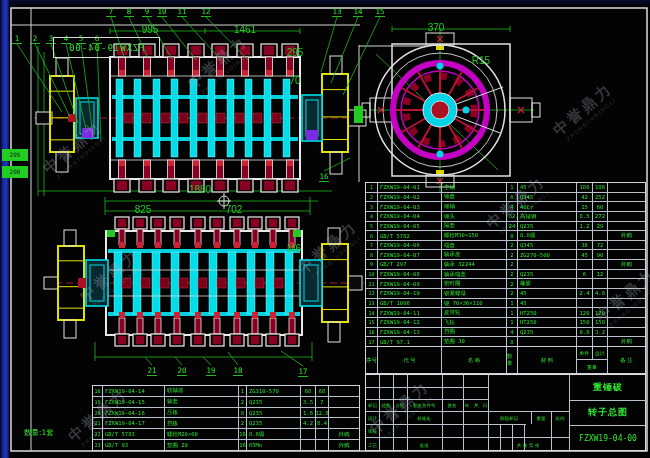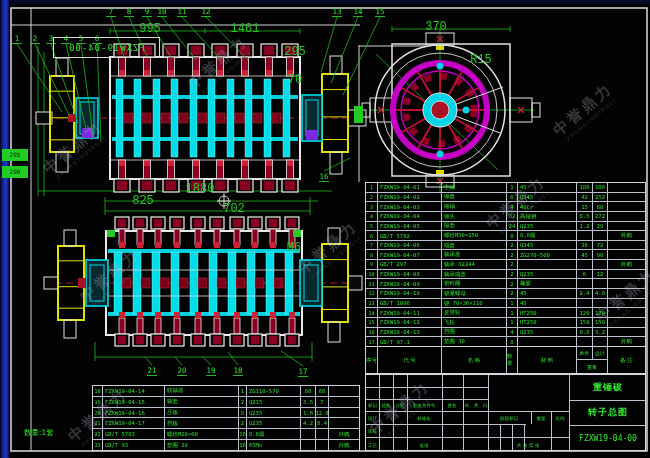--- a/index.html
+++ b/index.html
@@ -50,22 +50,22 @@
   .tbl-lab{position:absolute;transform:translate(-50%,-50%);color:#2ee32e;font-size:4.5px;white-space:nowrap;}
   .tbl-big{position:absolute;transform:translate(-50%,-50%);color:#30e930;font-size:9px;font-weight:bold;
            white-space:nowrap;letter-spacing:1px;}
   .tbl-num{position:absolute;transform:translate(-50%,-50%);color:#30e930;font-size:8px;
            font-family:"DejaVu Sans Mono",monospace;white-space:nowrap;}
   
   #mirrorbox{left:53px;top:37px;width:107px;height:21px;border:1.5px solid #d9d9d9;box-sizing:border-box;
       display:flex;align-items:center;justify-content:center;}
   #mirrorbox span{color:#2ee32e;font-size:9px;font-family:"DejaVu Sans Mono",monospace;
       transform:scaleX(-1);letter-spacing:1px;}
-  .dim{position:absolute;transform:translate(-50%,-50%);color:#27c827;font-size:12px;
-       font-family:Liberation Mono, monospace;white-space:nowrap;}
+  .dim{position:absolute;transform:translate(-50%,-50%);color:#27c827;font-size:10px;
+       font-family:Liberation Sans, sans-serif;white-space:nowrap;}
 </style>
 </head>
 <body>
 
 <div id="canvas">
 
   <div id="edge-top" class="abs"></div>
   <div id="edge-left" class="abs"></div>
 
   <svg class="abs" width="650" height="458" style="left:0;top:0">
@@ -746,21 +746,21 @@
   <div class="abs gtxt" style="left:24px;top:428px;font-size:7.5px">数量:1套</div>
 
   <div class="abs gtag" style="left:2px;top:149px;width:26px;height:12px">295</div>
   <div class="abs gtag" style="left:2px;top:166px;width:26px;height:12px">290</div>
   <div class="abs gtag" style="left:354px;top:106px;width:9px;height:17px"></div>
 
   <div id="dims">
       <span class="dim" style="left: 150px; top: 29px;">995</span>
       <span class="dim" style="left: 245px; top: 29px;">1461</span>
       <span class="dim" style="left: 200px; top: 189px;">1880</span>
-      <span class="dim" style="left: 143px; top: 201px;">825</span>
+      <span class="dim" style="left: 143px; top: 209px;">825</span>
       <span class="dim" style="left: 234px; top: 209px;">702</span>
       <span class="dim" style="left: 436px; top: 27px;">370</span>
       <span class="dim" style="left: 294px; top: 248px;">M6</span>
       <span class="dim" style="left: 481px; top: 60px;">R15</span>
       <span class="dim" style="left: 295px; top: 52px;">295</span>
       <span class="dim" style="left: 295px; top: 80px;">70</span>
     </div>
 
   <div id="wms">
       <div class="wm" style="left: 75px; top: 150px;"><span>中誉鼎力</span><small>ZHONGYUDINGLI</small></div>

